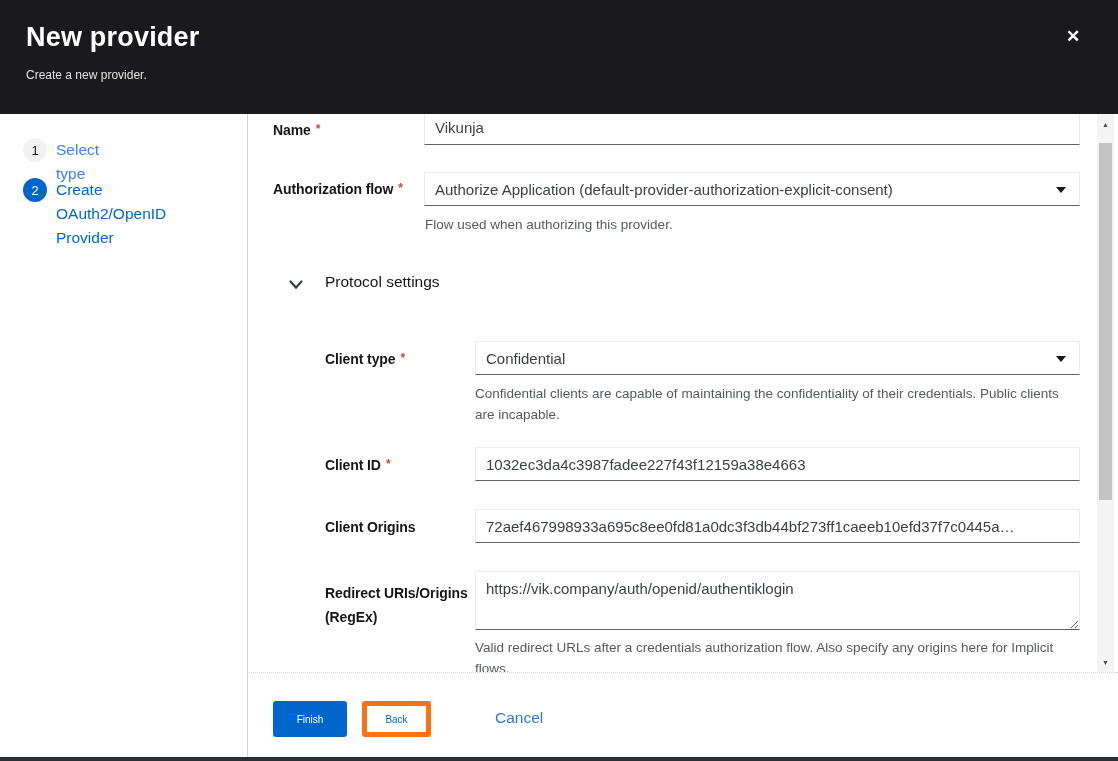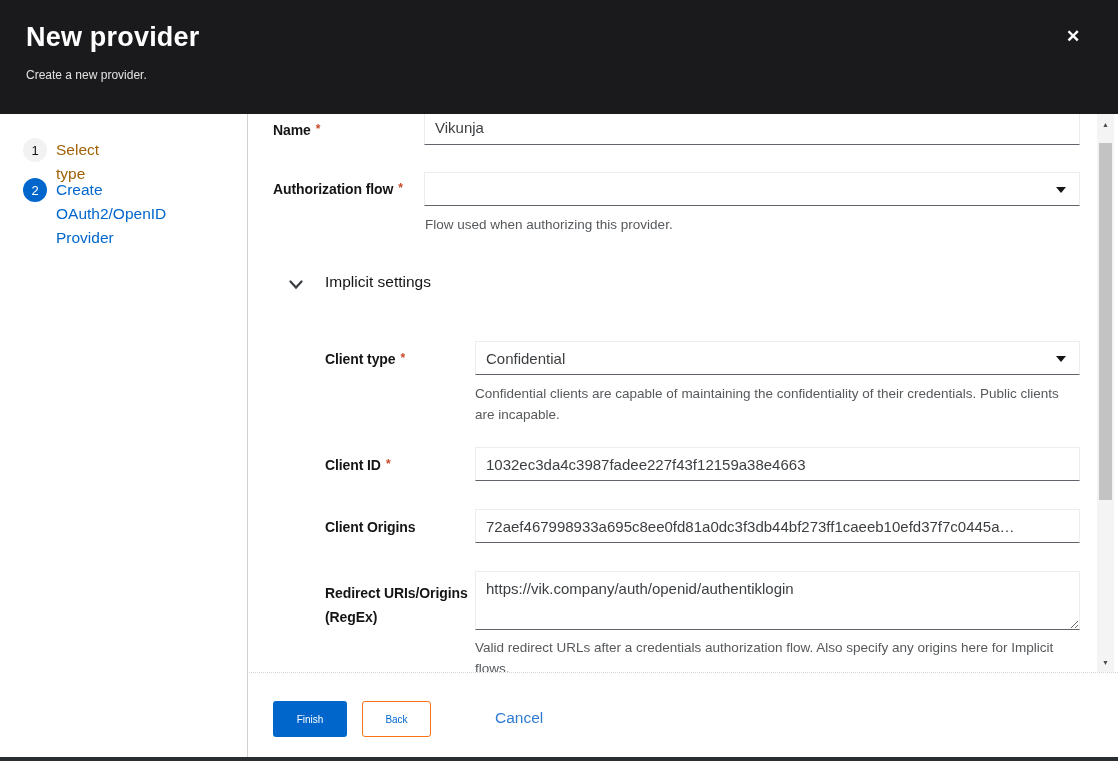--- a/index.html
+++ b/index.html
@@ -16,21 +16,21 @@
                color:#fff; font-size:17px; font-weight:700; cursor:pointer; line-height:30px; text-align:center; }
 
   
   .wizard-nav { position:absolute; left:0; top:114px; width:248px; height:643px; background:#fff; border-right:1px solid #d2d2d2; }
   .step { position:absolute; cursor:pointer; }
   .step-circle { position:absolute; width:24px; height:24px; border-radius:50%; font-size:13px;
                  display:flex; align-items:center; justify-content:center; }
   .step1-circle { left:23px; top:24px; background:#f2f2f2; color:#151515; }
   .step2-circle { left:23px; top:64px; background:#0066cc; color:#fff; }
   .step-label { position:absolute; font-size:15.5px; line-height:24px; }
-  .step1-label { left:56px; top:24px; color:#a16207; }
+  .step1-label { left:56px; top:24px; color:#3b82f6; }
   .step2-label { left:56px; top:64px; color:#0066cc; width:122px; }
 
   
   .content { position:absolute; left:249px; top:114px; width:848px; height:558px; background:#fff; overflow:hidden; }
 
   .form-label { position:absolute; font-size:14px; font-weight:700; color:#151515; letter-spacing:-0.1px; }
   .req { color:#c9482a; font-size:12px; vertical-align:top; margin-left:5px; }
   .helper { position:absolute; font-size:13.5px; color:#56595c; line-height:21px; }
 
   .pf-input, .pf-select, .pf-textarea {
@@ -57,21 +57,21 @@
   .scroll-up { top:2px; }
   .scroll-down { bottom:2px; }
   .scroll-thumb { position:absolute; left:2px; top:29px; width:13px; height:357px; background:#c3c3c3; cursor:grab; }
 
   
   .modal-footer { position:absolute; left:249px; top:672px; width:869px; height:85px; background:#fff;
                   border-top:1px dotted #d6d6d6; }
   .btn { position:absolute; top:28px; height:36px; font-size:10px; border-radius:3px; cursor:pointer;
          font-family:"Liberation Sans","DejaVu Sans",sans-serif; }
   .btn-primary { left:24px; width:74px; background:#0066cc; color:#fff; border:none; }
-  .btn-secondary { left:113px; width:69px; background:#fff; color:#0066cc; border:1px solid #f97316; }
+  .btn-secondary { left:113px; width:69px; background:#fff; color:#0066cc; border:5px solid #f97316; }
   .btn-link { left:246px; top:36px; height:auto; background:none; border:none; color:#2f7ad1; font-size:15.5px; }
 
   .bottom-strip { position:absolute; left:0; top:757px; width:1118px; height:4px; background:#2a2d31; }
 </style>
 </head>
 <body>
 
 <div class="stage">
 
   <div class="modal-header">
@@ -95,31 +95,32 @@
 
     <label class="form-label" style="left:24px; top:8px;">
       <span>Name</span><span class="req">*</span>
     </label>
     <input class="pf-input" style="left: 175px; top: -5px; width: 656px;" value="Vikunja">
 
     <label class="form-label" style="left:24px; top:67px;">
       <span>Authorization flow</span><span class="req">*</span>
     </label>
     <div class="pf-select" style="left:175px; top:58px; width:656px;">
+      <span>Authorize Application (default-provider-authorization-explicit-consent)</span>
       <span class="caret"></span>
     </div>
     <div class="helper" style="left:176px; top:100px;">Flow used when authorizing this provider.</div>
 
     <button class="section-toggle">
       <span class="section-chevron">
         <svg width="14" height="10" viewBox="0 0 14 10">
             <path d="M1.5 1.5 L7 7.5 L12.5 1.5" fill="none" stroke="#3c3f42" stroke-width="2.2" stroke-linecap="round"></path>
           </svg>
       </span>
-      <span class="section-title">Implicit settings</span>
+      <span class="section-title">Protocol settings</span>
     </button>
 
     <label class="form-label" style="left:76px; top:237px;">
       <span>Client type</span><span class="req">*</span>
     </label>
     <div class="pf-select" style="left:226px; top:227px; width:605px;">
       <span>Confidential</span>
       <span class="caret"></span>
     </div>
     <div class="helper" style="left:226px; top:269px; width:588px;">Confidential clients are capable of maintaining the confidentiality of their credentials. Public clients are incapable.</div>

